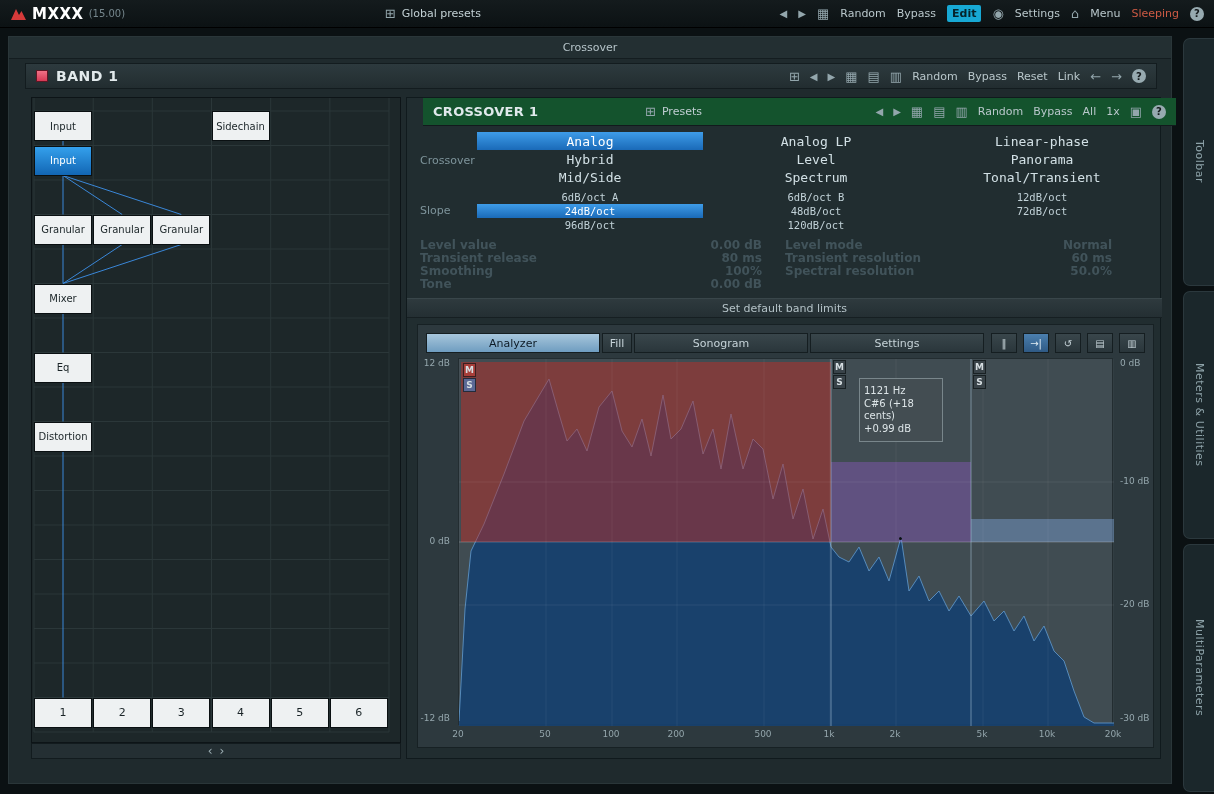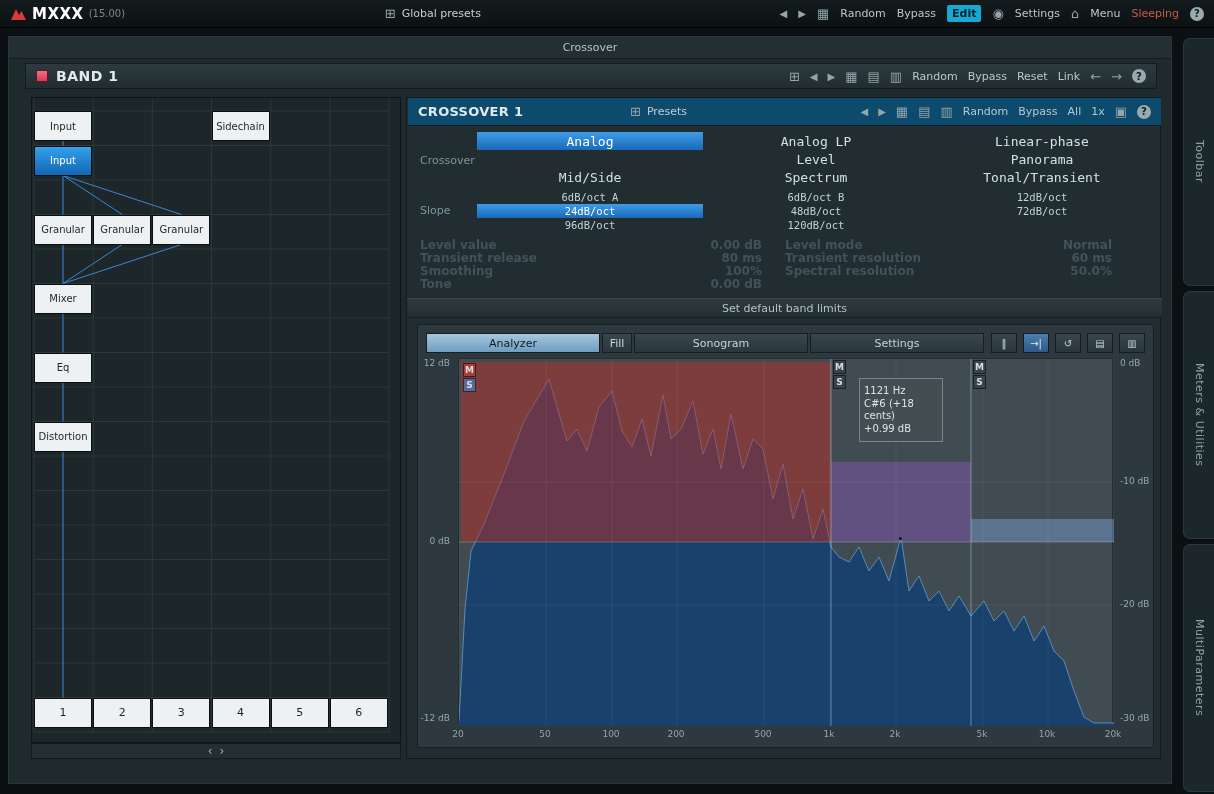--- a/index.html
+++ b/index.html
@@ -44,21 +44,21 @@
   .conn{stroke:#3a87d8;stroke-width:1;}
   .pnode{position:absolute;width:58px;height:30px;background:#eef1f2;border:1px solid #0a1012;color:#1a2427;
     font-size:10px;display:flex;align-items:center;justify-content:center;cursor:pointer;white-space:nowrap;}
   .pnode.sel{background:linear-gradient(#34a0ec,#1266b4);color:#ffffff;}
   .pnode.slot{font-size:11px;}
   .pipeline-scroll{position:absolute;left:22px;top:706px;width:370px;height:16px;background:#242f33;border:1px solid #121b1e;
     display:flex;align-items:center;justify-content:center;gap:7px;color:#9fb1b6;font-size:12px;cursor:pointer;}
 
   
   .xover-panel{position:absolute;left:397px;top:60px;width:755px;height:662px;background:#212d30;border:1px solid #101a1d;}
-  .xover-header{position:absolute;left:1px;top:0;width:100%;height:28px;background:#0c4a6e;border-bottom:1px solid #121a1d;
+  .xover-header{position:absolute;left:16px;top:0;width:100%;height:28px;background:#14532d;border-bottom:1px solid #121a1d;
     display:flex;align-items:center;padding:0 10px;}
   .xover-title{font-size:13px;font-weight:bold;color:#e0e9eb;letter-spacing:0.3px;width:212px;}
   .presets-group{display:flex;align-items:center;gap:6px;font-size:11px;color:#c0ced2;cursor:pointer;}
   .xover-tools{margin-left:auto;display:flex;align-items:center;gap:10px;font-size:11px;color:#b9c7cb;}
   #xoverOptions{position:absolute;left:0;top:0;width:100%;height:100%;}
   .xlabel{position:absolute;font-size:11px;color:#7e949b;}
   .xopt{position:absolute;width:226px;height:18px;display:flex;align-items:center;justify-content:center;
     font-family:"DejaVu Sans Mono","Liberation Mono",monospace;font-size:13px;color:#d2e0e5;cursor:pointer;}
   .xopt.slope{height:14px;font-size:10.5px;color:#c2d2d8;}
   .xopt.sel{background:linear-gradient(#3e9ce8,#1a6ab8);color:#ffffff;}
@@ -238,20 +238,21 @@
           <span class="tb-item">1x</span>
           <span class="icn big">▣</span>
           <span class="help-circle">?</span>
         </div>
       </div>
 
       <div id="xoverOptions">
         <span class="xlabel" style="left:13px;top:56px;">Crossover</span>
         <span class="xlabel" style="left:13px;top:106px;">Slope</span>
       <div class="xopt type sel" style="left: 70px; top: 34px;">Analog</div>
+          <div class="xopt type" style="left: 70px; top: 52px;">Hybrid</div>
           <div class="xopt type" style="left: 70px; top: 70px;">Mid/Side</div>
           <div class="xopt type" style="left: 296px; top: 34px;">Analog LP</div>
           <div class="xopt type" style="left: 296px; top: 52px;">Level</div>
           <div class="xopt type" style="left: 296px; top: 70px;">Spectrum</div>
           <div class="xopt type" style="left: 522px; top: 34px;">Linear-phase</div>
           <div class="xopt type" style="left: 522px; top: 52px;">Panorama</div>
           <div class="xopt type" style="left: 522px; top: 70px;">Tonal/Transient</div>
           <div class="xopt slope" style="left: 70px; top: 92px;">6dB/oct A</div>
           <div class="xopt slope sel" style="left: 70px; top: 106px;">24dB/oct</div>
           <div class="xopt slope" style="left: 70px; top: 120px;">96dB/oct</div>

